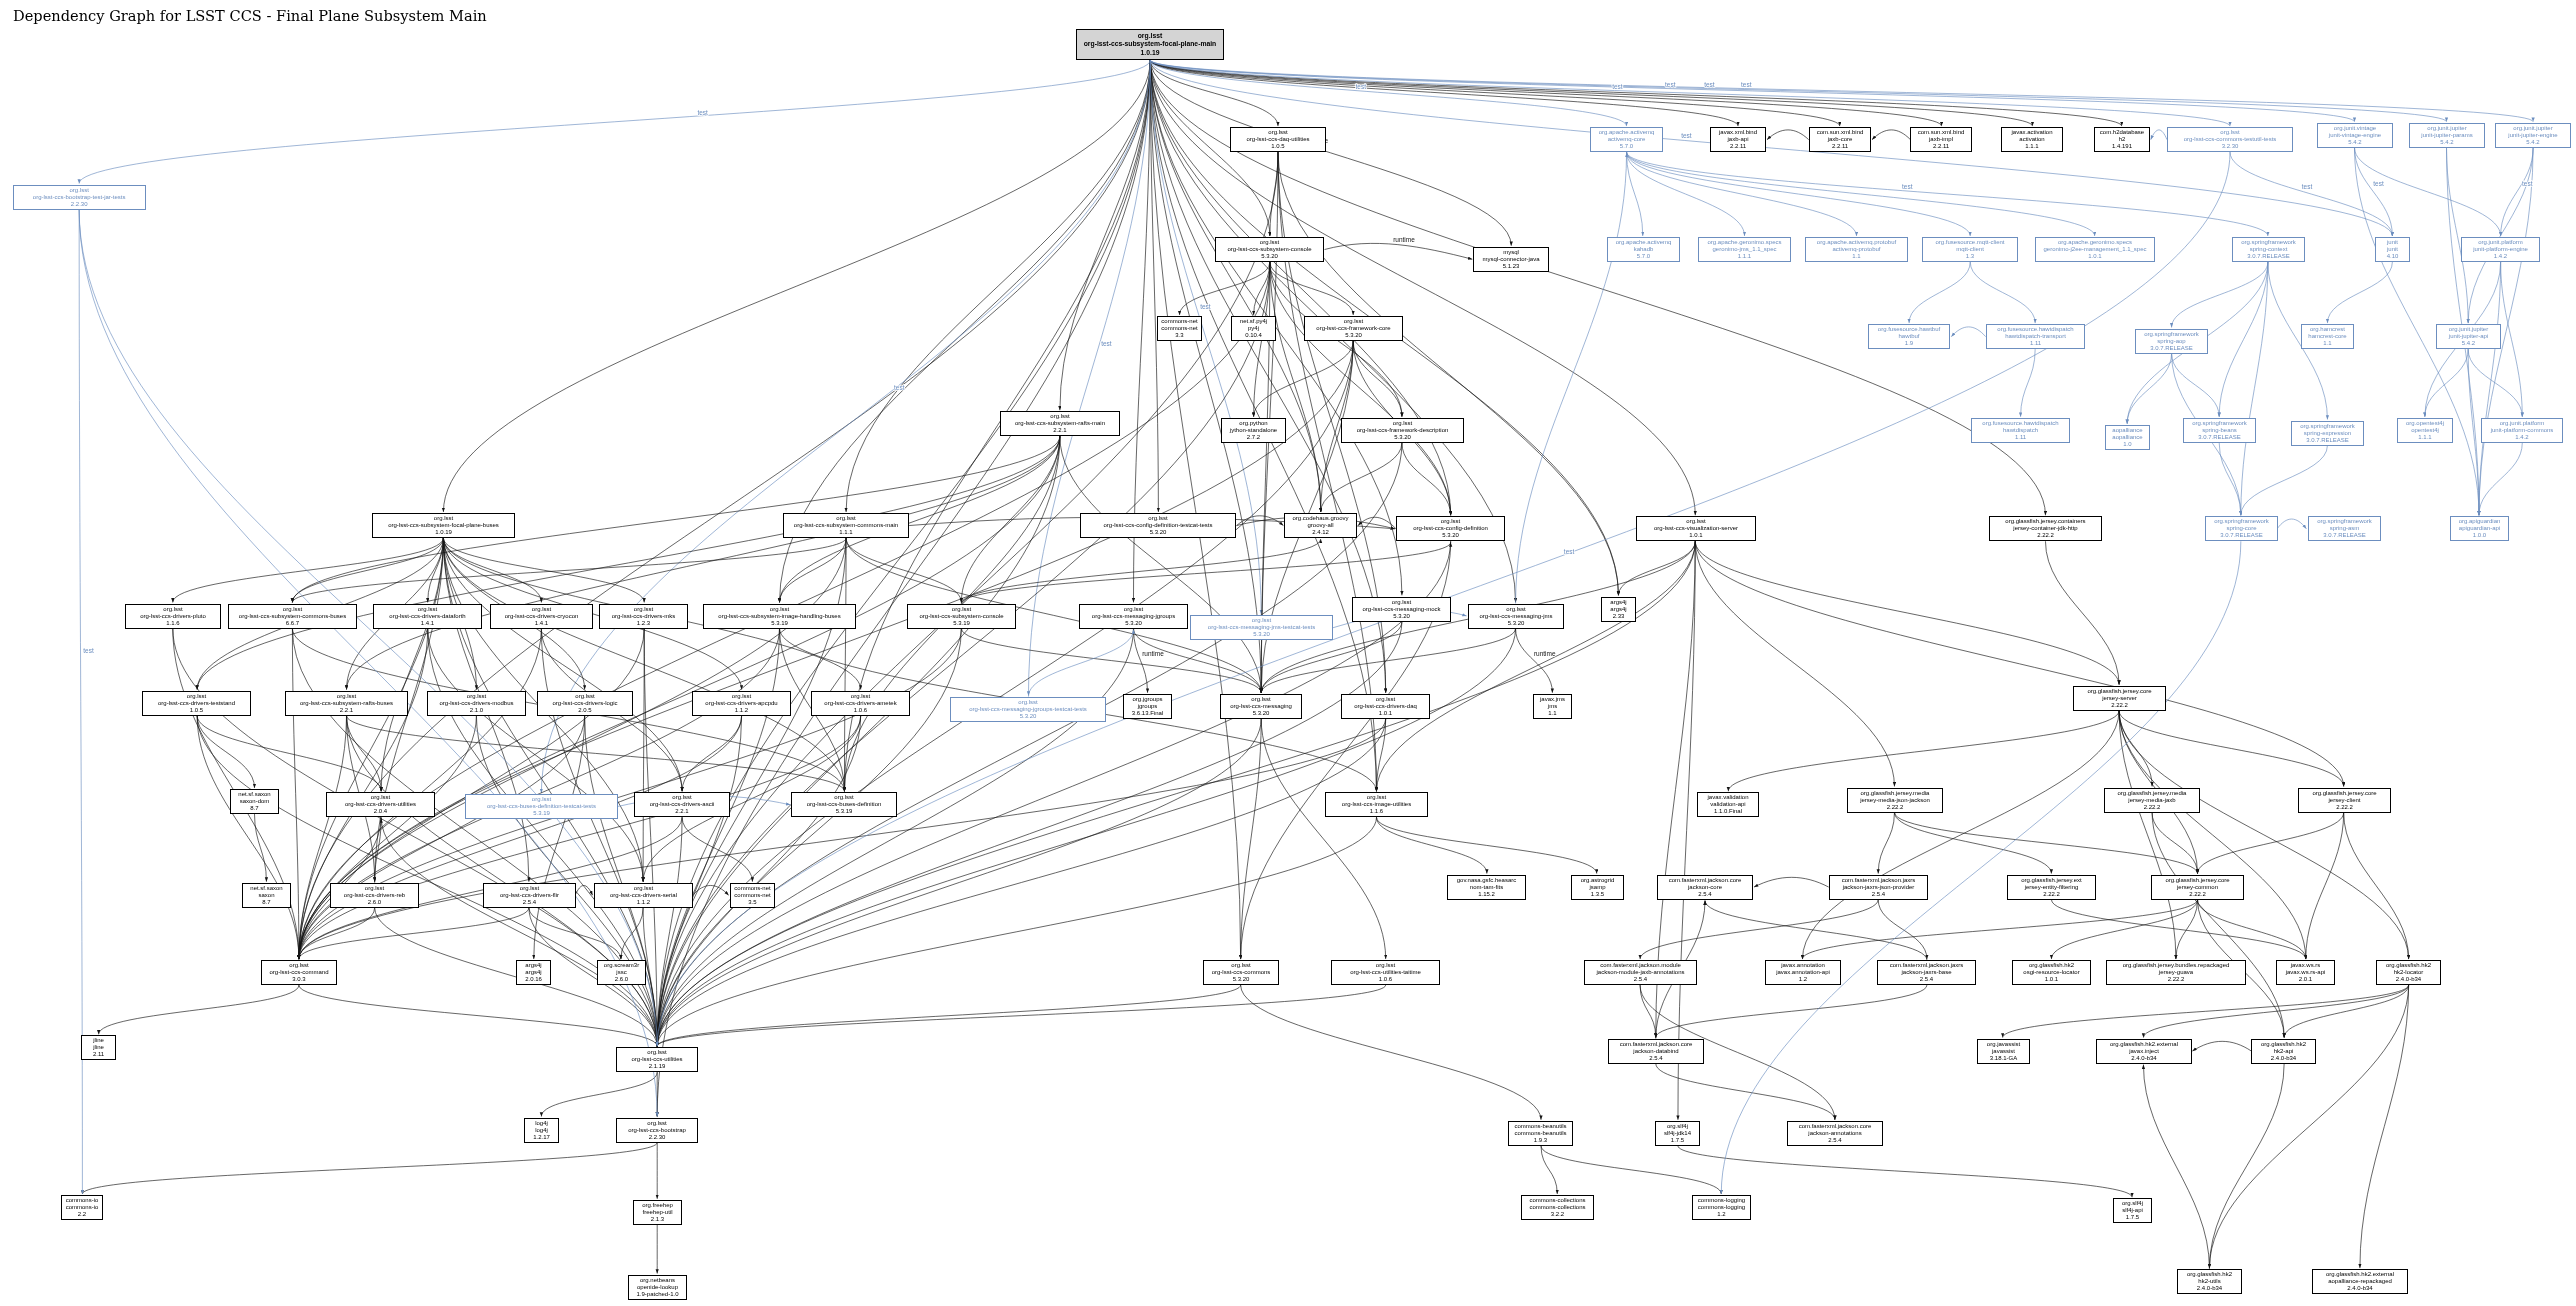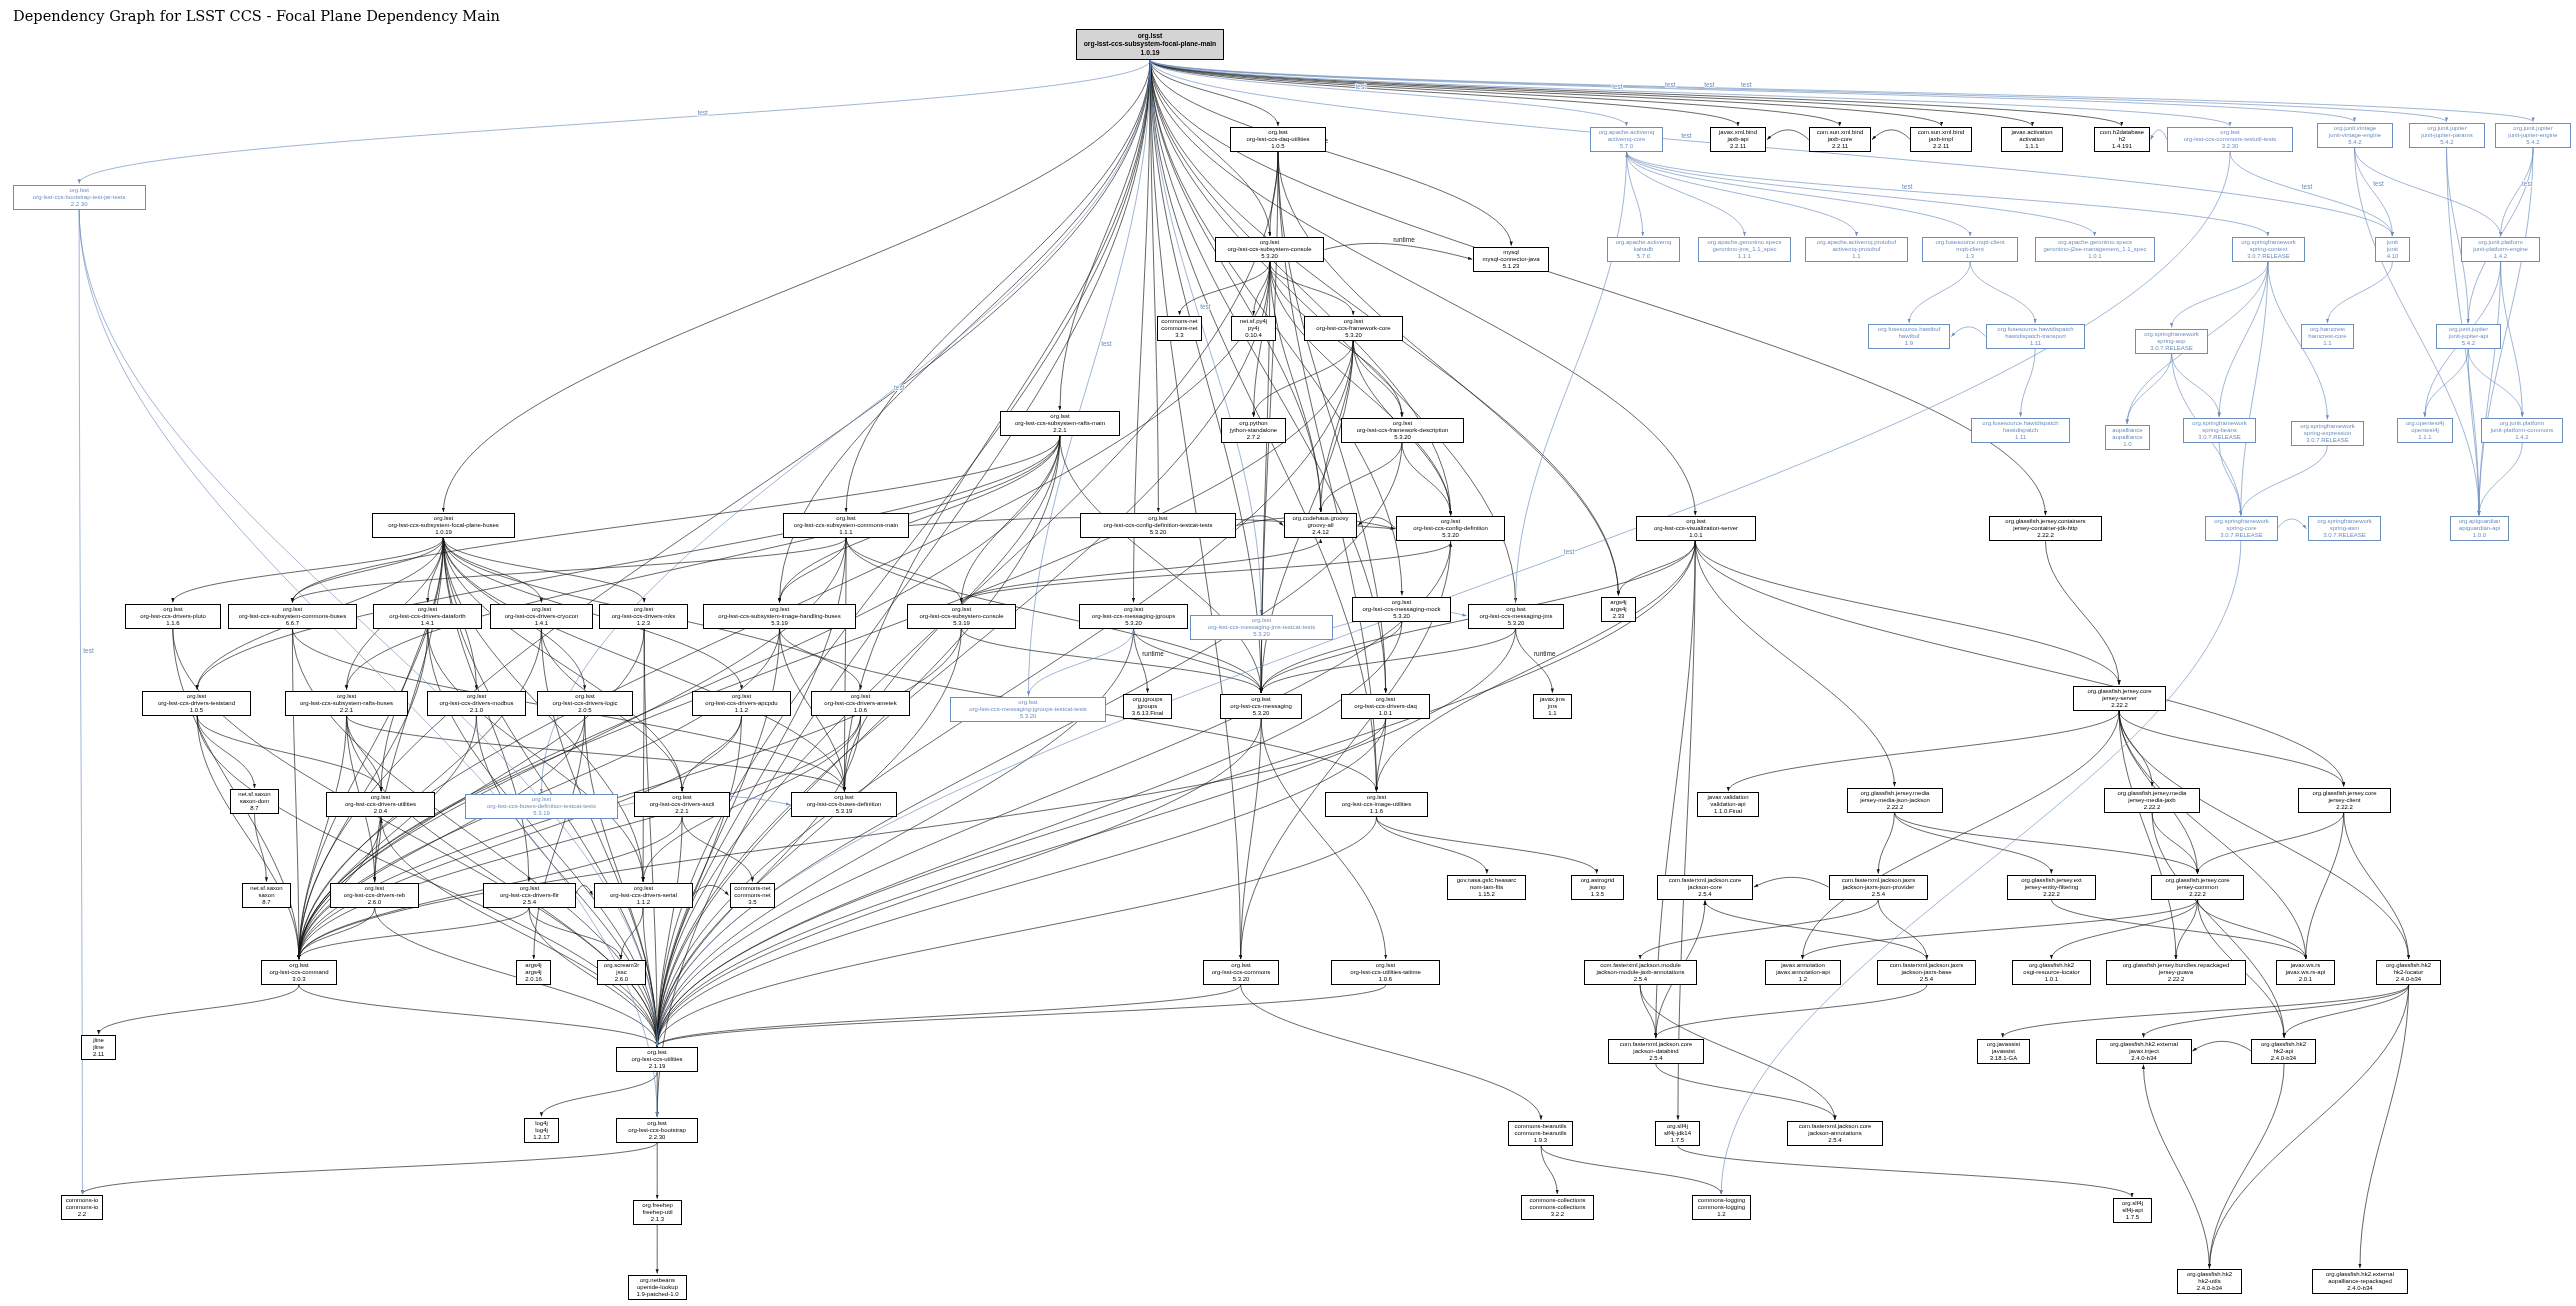--- a/index.html
+++ b/index.html
@@ -354,21 +354,21 @@
         <text x="2833.9170000000004" y="1212.5882625000002" class="elabel k">runtime</text>
         <text x="3513.9212500000003" y="348.83281250000005" class="elabel t">test</text>
         <text x="4384.7675" y="344.4427125000001" class="elabel t">test</text>
         <text x="4659.4850000000015" y="344.4427125000001" class="elabel t">test</text>
         <text x="4252.575000000001" y="348.83281250000005" class="elabel t">test</text>
         <text x="2889.223500000001" y="1024.3353500000003" class="elabel t">test</text>
         <text x="605.167" y="1141.16505" class="elabel t">test</text>
         <text x="153.55150000000003" y="1205.6920125000001" class="elabel t">test</text>
       </g>
   </svg>
-  <div id="graph-title">Dependency Graph for LSST CCS - Focal Plane Dependency Main</div>
+  <div id="graph-title">Dependency Graph for LSST CCS - Final Plane Subsystem Main</div>
   <div id="nodes-layer">
       <div class="node m" style="left: 1076px; top: 29px; width: 148px; height: 31px;">
         <span>org.lsst</span>
         <span>org-lsst-ccs-subsystem-focal-plane-main</span>
         <span>1.0.19</span>
       </div>
       <div class="node n" style="left: 1230px; top: 127px; width: 96px; height: 25px;">
         <span>org.lsst</span>
         <span>org-lsst-ccs-daq-utilities</span>
         <span>1.0.5</span>

